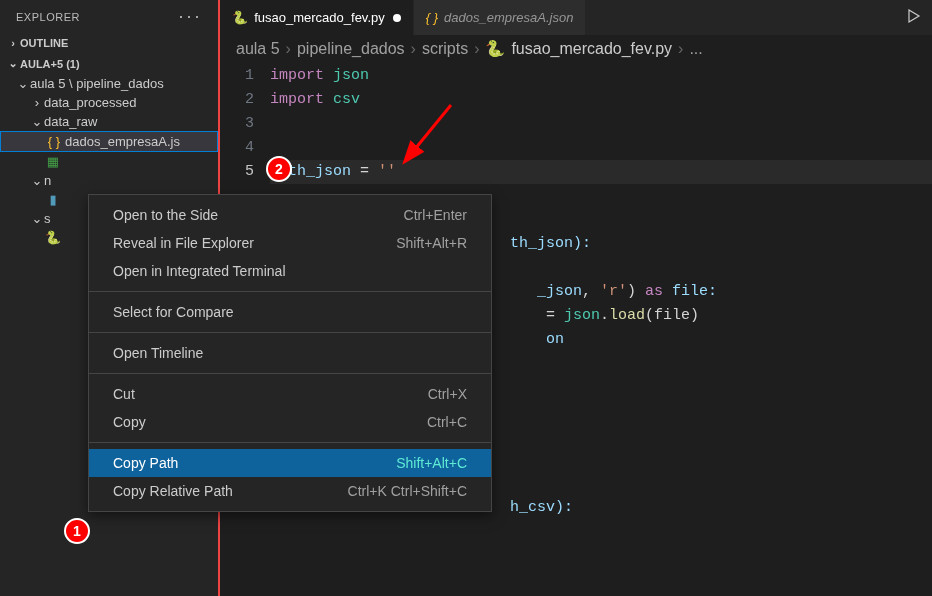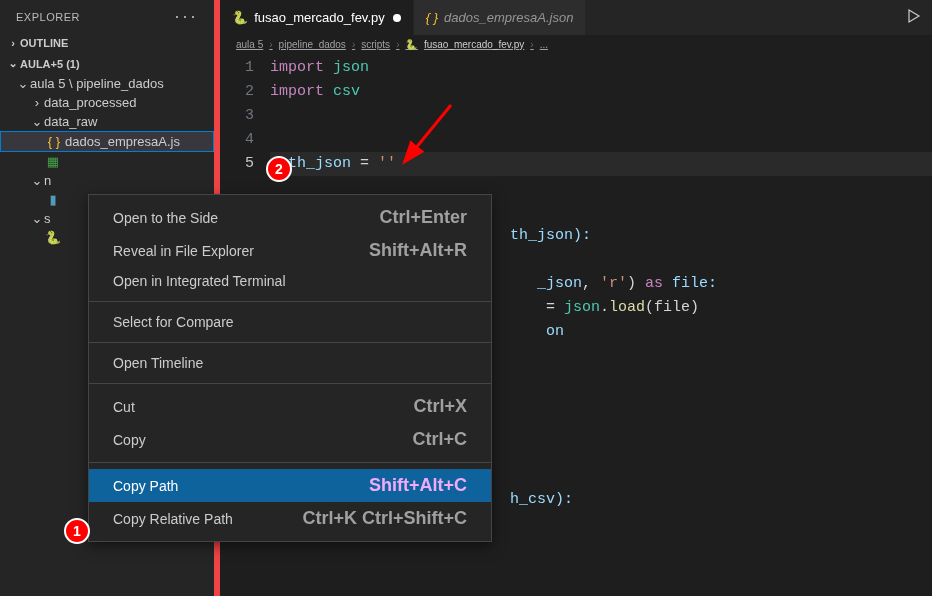--- a/index.html
+++ b/index.html
@@ -9,21 +9,21 @@
       color: #cccccc;
       font-size: 13px;
       width: 932px;
       height: 596px;
       overflow: hidden;
       display: flex;
     }
     .sidebar {
       width: 220px;
       background: #252526;
-      border-right: 6px solid #ef4444;
+      border-right: 2px solid #ef4444;
       display: flex;
       flex-direction: column;
     }
     .sidebar-header {
       display: flex;
       justify-content: space-between;
       align-items: center;
       padding: 6px 16px;
       font-size: 11px;
       letter-spacing: 0.5px;
@@ -103,24 +103,23 @@
       display: flex;
       align-items: center;
       padding: 0 10px;
     }
     .run-icon svg { width: 16px; height: 16px; }
 
     .breadcrumb {
       display: flex;
       align-items: center;
       padding: 4px 16px;
-      font-size: 10px;
+      font-size: 16px;
       color: #a0a0a0;
       gap: 6px;
-      text-decoration: underline;
     }
     .breadcrumb .sep { color: #666; }
     .breadcrumb .bc-py { color: #cccccc; }
 
     .code-area {
       flex: 1;
       display: flex;
       font-family: Consolas, 'Courier New', monospace;
       font-size: 15px;
       line-height: 24px;
@@ -157,22 +156,22 @@
     .menu-item {
       display: flex;
       justify-content: space-between;
       align-items: center;
       padding: 6px 24px;
       font-size: 14px;
       color: #cccccc;
       cursor: pointer;
     }
     .menu-item.highlighted { background: #0e639c; color: #ffffff; }
-    .menu-item .shortcut { color: #a0a0a0; font-size: 18px; font-weight: bold; }
-    .menu-item.highlighted .shortcut { color: #f0abfc; }
+    .menu-item .shortcut { color: #a0a0a0; font-size: 14px; }
+    .menu-item.highlighted .shortcut { color: #5eead4; }
     .menu-sep { height: 1px; background: #454545; margin: 6px 0; }
 
     .annotation {
       position: absolute;
       width: 26px;
       height: 26px;
       border-radius: 50%;
       background: #ff0000;
       border: 2px solid #ffffff;
       display: flex;

